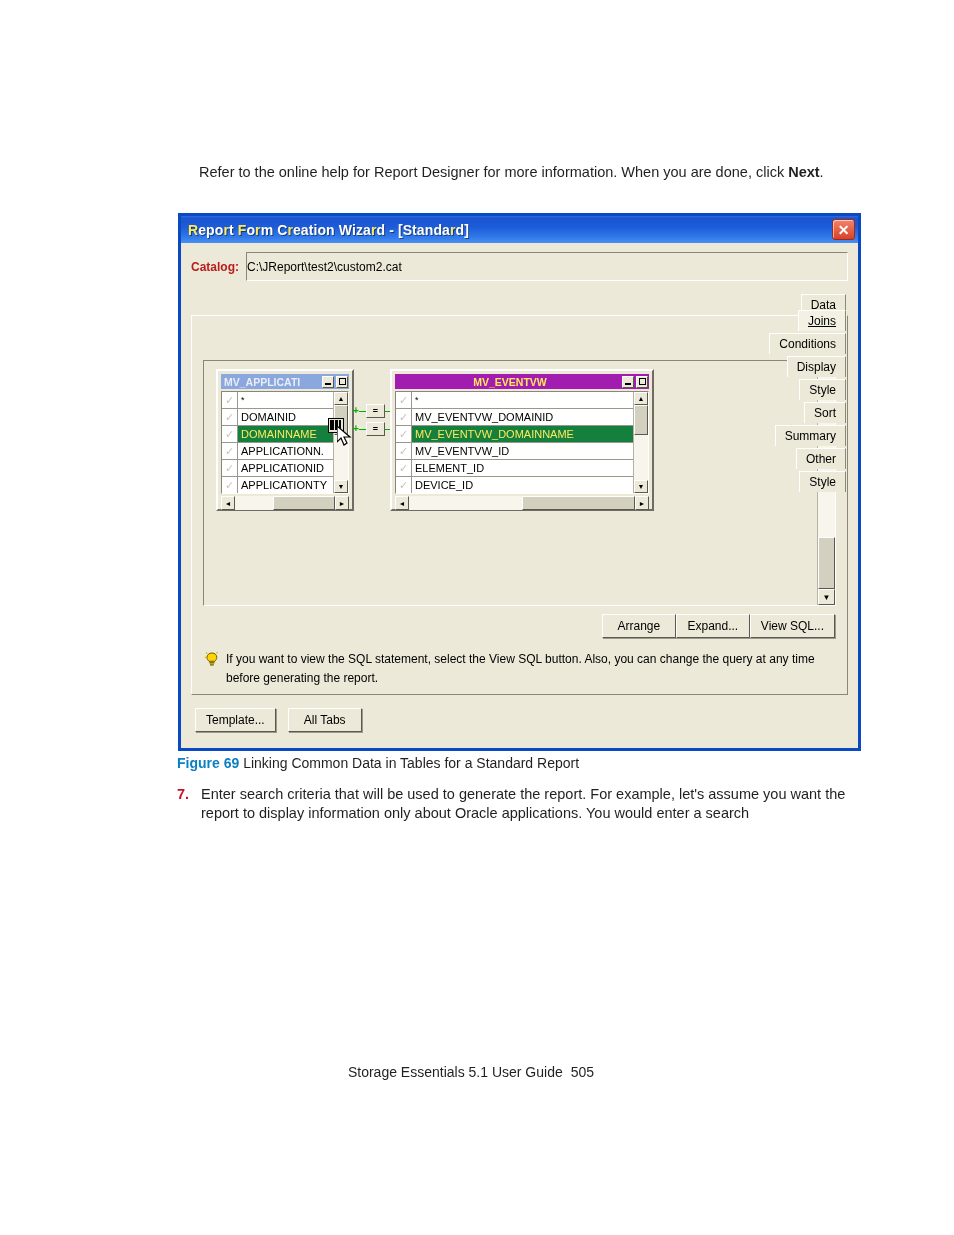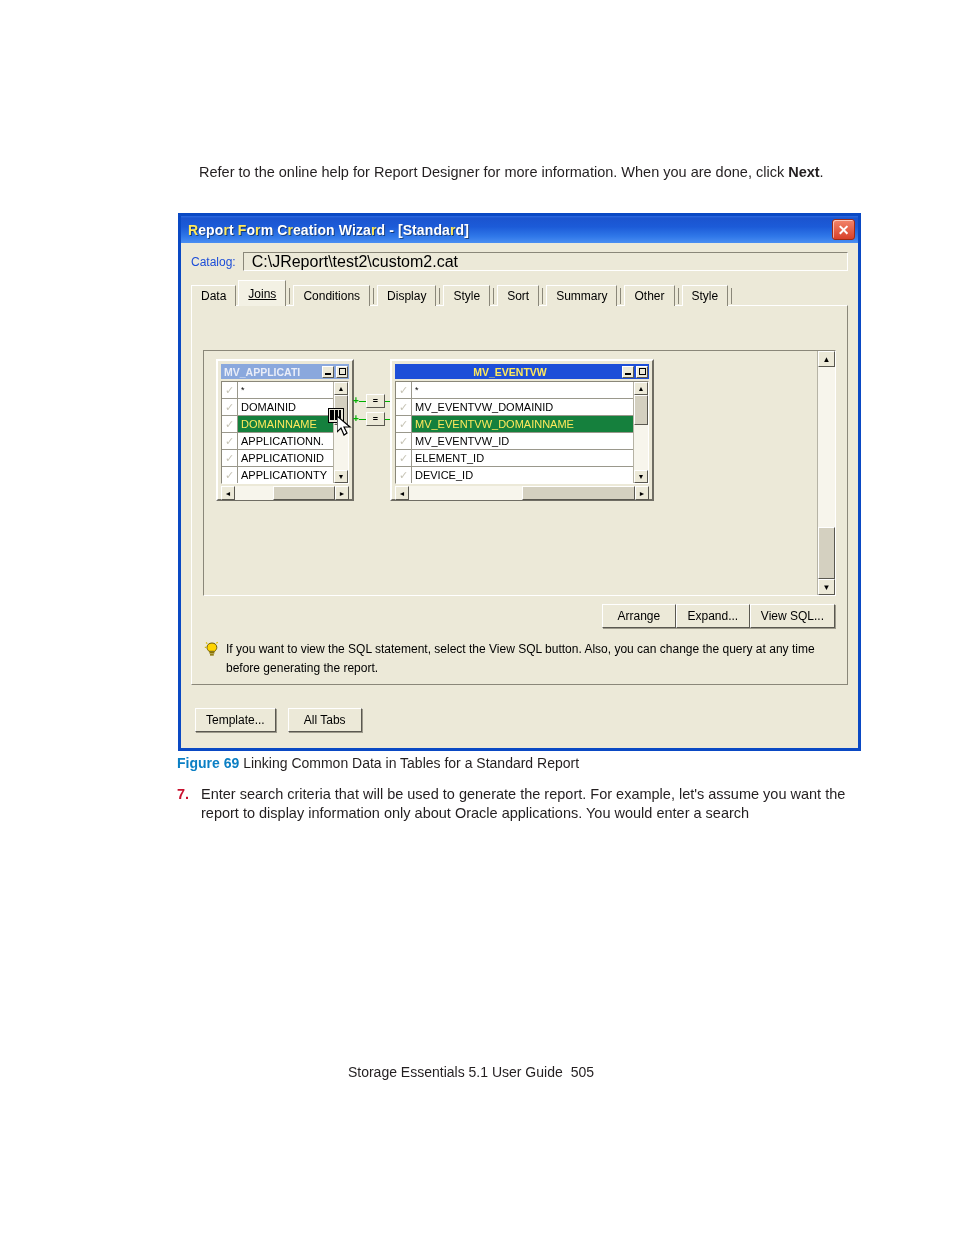--- a/index.html
+++ b/index.html
@@ -48,30 +48,30 @@
     display:flex; align-items:center; justify-content:center;
     color:#fff; font-size:14px; font-weight:bold; line-height:1;
     box-shadow:inset 1px 1px 0 rgba(255,255,255,.55);
     cursor:pointer;
   }
 
   .dlg-body{ padding:9px 10px 0 10px; }
 
   
   .catalog-row{ display:flex; align-items:center; gap:7px; }
-  .catalog-label{ font-size:12px; color:#1d4ed8; }
+  .catalog-label{ font-size:12px; color:#b91c1c;font-weight:bold; }
   .catalog-field{
-    flex:1; height:19px; background:#ece9d8;
+    flex:1; height:29px; background:#ece9d8;
     border:1px solid; border-color:#8a8779 #ffffff #ffffff #8a8779;
-    font-size:16px; display:flex; align-items:center; padding-left:8px;
+    font-size:12px; display:flex; align-items:center; padding-left:0;
     box-sizing:border-box;
   }
 
   
-  .tabs{ margin-top:13px; display:flex; align-items:flex-end; height:22px; position:relative; z-index:2;}
+  .tabs{ margin-top:13px; display:flex; align-items:flex-end; height:22px; position:relative; z-index:2;flex-direction:column;}
   .tab{
     font-size:12px; padding:3px 9px 3px 9px;
     background:#ece9d8;
     border:1px solid; border-color:#ffffff #8a8779 #8a8779 #ffffff;
     border-bottom:none;
     margin-right:2px; height:21px; box-sizing:border-box;
     display:flex; align-items:center; cursor:pointer;
     color:#000;
   }
   .tab.active{
@@ -132,21 +132,21 @@
     padding:3px;
   }
   #tbl-left{ left:12px; top:8px; width:138px; height:142px; }
   #tbl-right{ left:186px; top:8px; width:264px; height:142px; }
 
   .tbl-title{
     height:15px; display:flex; align-items:center; justify-content:space-between;
     padding:0 1px 0 3px; box-sizing:border-box;
   }
   .tbl-title.inactive{ background:#8aa8dd; }
-  .tbl-title.active{ background:#1d4ed8; }
+  .tbl-title.active{ background:#a21caf; }
   .tbl-title-text{
     font-size:10.5px; font-weight:bold; white-space:nowrap; overflow:hidden;
   }
   .tbl-title.inactive .tbl-title-text{ color:#e9edf8; }
   .tbl-title.active  .tbl-title-text{ color:#ffe95c; flex:1; text-align:center; }
   .tbl-btns{ display:flex; gap:2px; }
   .tbl-btn{
     width:12px; height:12px; background:#ece9d8;
     border:1px solid; border-color:#ffffff #5a5850 #5a5850 #ffffff;
     display:flex; align-items:center; justify-content:center;

